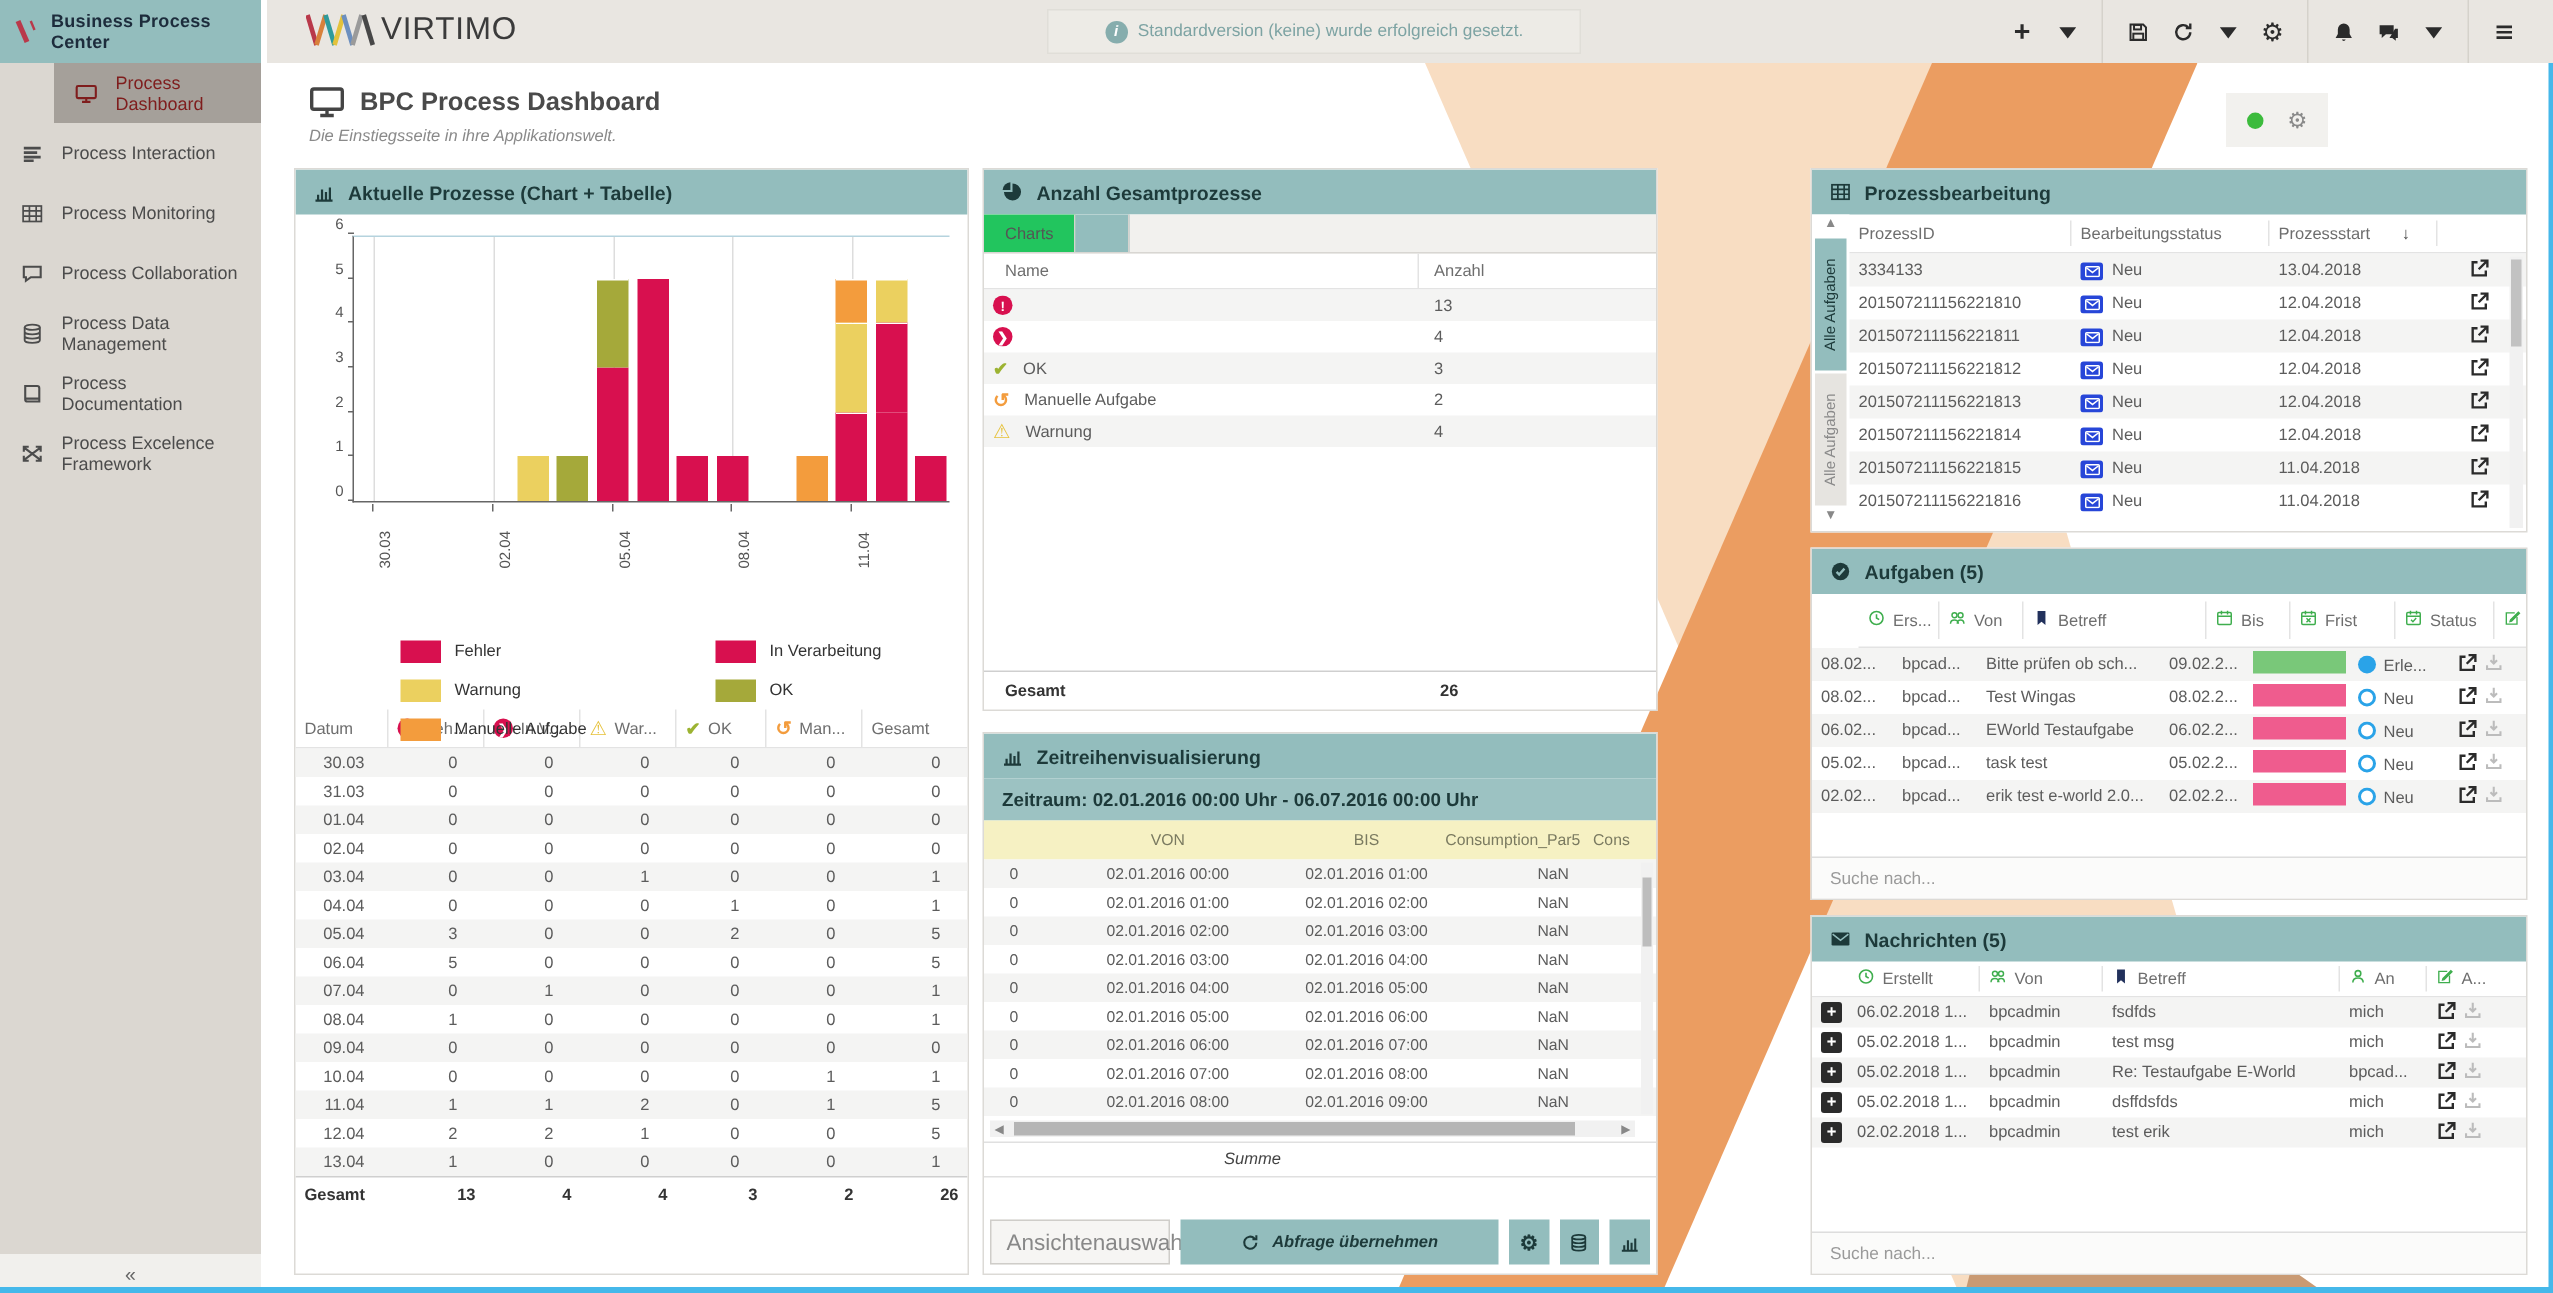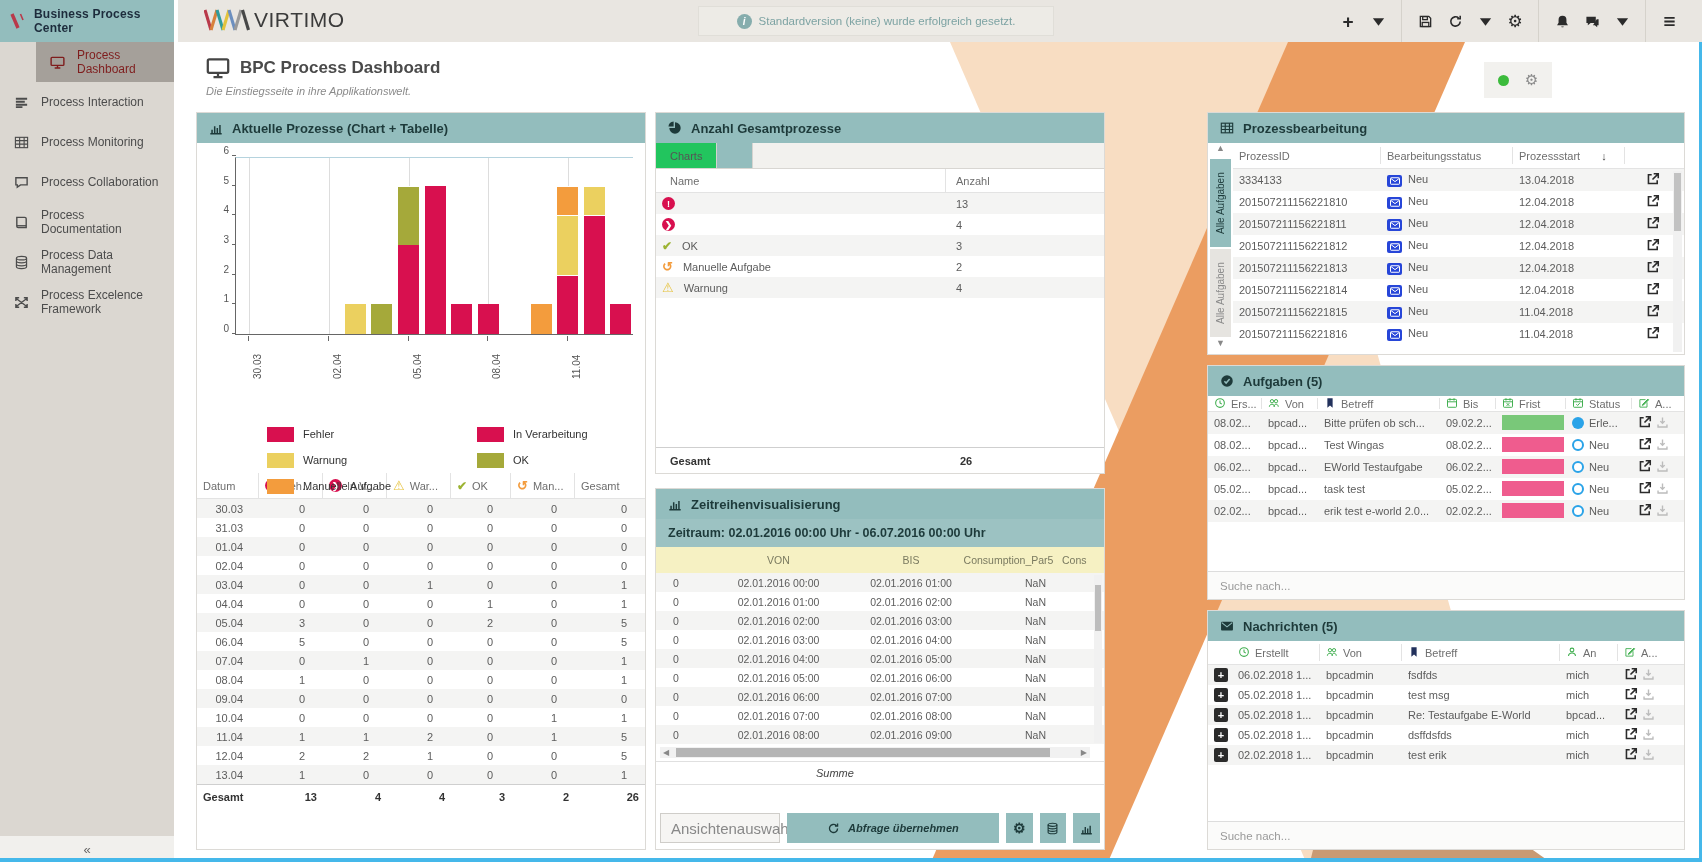--- a/index.html
+++ b/index.html
@@ -143,21 +143,21 @@
   .t4 .trow { height:22px; }
   .t4 .act { text-align:right; padding-right:24px; }
   .vscroll4 { position:absolute; right:2px; top:28px; bottom:2px; width:9px; background:#f1f1f1; }
   .vthumb4 { position:absolute; top:2px; left:1px; width:7px; height:58px; background:#c2c2c2; cursor:pointer; }
   .envelope { display:inline-flex; align-items:center; justify-content:center; width:15px; height:12px; border-radius:2px; background:var(--envelope_blue); margin-right:6px; vertical-align:-2px; }
   .envelope svg { width:10px; height:8px; }
   .sortdn { font-weight:bold; color:#444; margin-left:16px; }
 
   
   .t5 .thead, .t5 .trow { grid-template-columns:54px 56px 122px 56px 70px 66px 1fr; }
-  .t5 .thead { height:16px; border-bottom:1px solid #e3e3e3; }
+  .t5 .thead { height:36px; border-bottom:1px solid #e3e3e3;margin-left:31px; }
   .t5 .thead > div { border-right:1px solid #e3e3e3; height:70%; }
   .t5 .thead > div:last-child { border-right:none; }
   .t5 .trow { height:22px; }
   .frist-bar { width:62px; height:15px; }
   .stat-circle { display:inline-block; width:12px; height:12px; border-radius:50%; vertical-align:-2px; margin-right:5px; }
   .stat-done { background:var(--status_blue); }
   .stat-new { background:#fff; border:2.5px solid var(--status_blue); }
   .acticons { display:flex; gap:4px; align-items:center; }
   .ext svg { width:14px; height:14px; color:#2b2b2b; }
   .dl svg { width:13px; height:13px; color:#bcbcbc; }
@@ -226,35 +226,35 @@
         <div class="sb-item">
      <span class="ic ">
             <svg viewBox="0 0 16 16" fill="none" stroke="currentColor" stroke-width="1.5">
               <path d="M2 3h12v7.5H7L3.5 13v-2.5H2z"></path>
             </svg>
           </span>
           <span>Process Collaboration</span>
    </div>
         <div class="sb-item">
      <span class="ic ">
+            <svg viewBox="0 0 16 16" fill="none" stroke="currentColor" stroke-width="1.3">
+              <ellipse cx="8" cy="3.4" rx="5.4" ry="1.9"></ellipse>
+              <path d="M2.6 3.4v9.2c0 1 2.4 1.9 5.4 1.9s5.4-.9 5.4-1.9V3.4M2.6 6.5c0 1 2.4 1.9 5.4 1.9s5.4-.9 5.4-1.9M2.6 9.6c0 1 2.4 1.9 5.4 1.9s5.4-.9 5.4-1.9"></path>
+            </svg>
+          </span>
+          <span>Process Data Management</span>
+   </div>
+        <div class="sb-item">
+     <span class="ic ">
             <svg viewBox="0 0 16 16" fill="none" stroke="currentColor" stroke-width="1.5">
               <path d="M3 2.5h8.5A1.5 1.5 0 0 1 13 4v9.5H4.5A1.5 1.5 0 0 1 3 12z"></path>
               <path d="M3 11.5h10"></path>
             </svg>
           </span>
           <span>Process Documentation</span>
-   </div>
-        <div class="sb-item">
-     <span class="ic ">
-            <svg viewBox="0 0 16 16" fill="none" stroke="currentColor" stroke-width="1.3">
-              <ellipse cx="8" cy="3.4" rx="5.4" ry="1.9"></ellipse>
-              <path d="M2.6 3.4v9.2c0 1 2.4 1.9 5.4 1.9s5.4-.9 5.4-1.9V3.4M2.6 6.5c0 1 2.4 1.9 5.4 1.9s5.4-.9 5.4-1.9M2.6 9.6c0 1 2.4 1.9 5.4 1.9s5.4-.9 5.4-1.9"></path>
-            </svg>
-          </span>
-          <span>Process Data Management</span>
    </div>
         <div class="sb-item">
      <span class="ic ">
             <svg viewBox="0 0 16 16" fill="none" stroke="currentColor" stroke-width="1.5">
               <path d="M2 3.5l12 9M14 3.5l-12 9M10.5 3h3.5v3.5M5.5 3H2v3.5M10.5 13h3.5V9.5M5.5 13H2V9.5"></path>
             </svg>
           </span>
           <span>Process Excelence Framework</span>
    </div>
       </nav>

